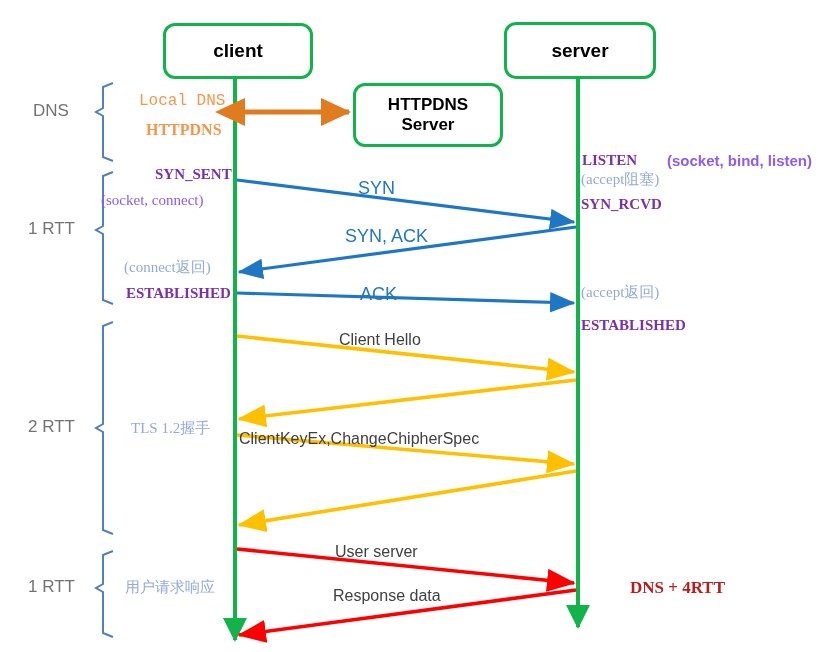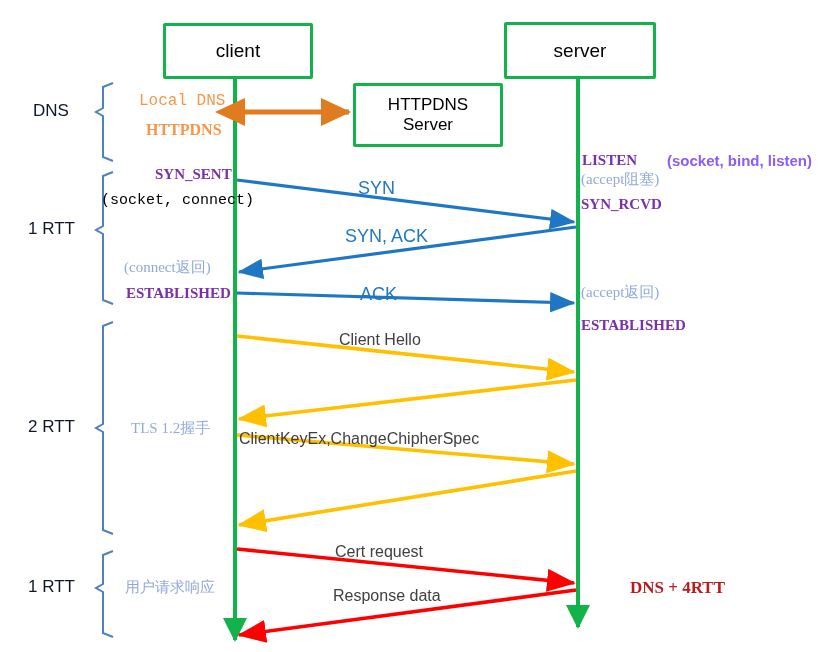--- a/index.html
+++ b/index.html
@@ -1,33 +1,33 @@
 <!DOCTYPE html>
 <html><head>
 <meta charset="utf-8">
 <style>
   html,body{margin:0;padding:0;background:#ffffff;}
   body{width:838px;height:652px;position:relative;overflow:hidden;
        font-family:"Liberation Sans",sans-serif;}
   #stage{position:absolute;left:0;top:0;width:838px;height:652px;}
   svg#canvas{position:absolute;left:0;top:0;width:838px;height:652px;}
 
-  .node-box{position:absolute;border:3px solid #12b34a;border-radius:2px;
+  .node-box{position:absolute;border:3px solid #12b34a;border-radius:12px;
             background:#ffffff;display:flex;align-items:center;justify-content:center;
-            text-align:center;font-weight:normal;color:#000000;line-height:1.15;}
+            text-align:center;font-weight:bold;color:#000000;line-height:1.15;}
   #client-box{left:163px;top:23px;width:144px;height:50px;font-size:19px;}
   #server-box{left:504px;top:22px;width:146px;height:51px;font-size:19px;}
   #httpdns-box{left:353px;top:83px;width:144px;height:58px;font-size:17px;}
 
   .lbl{position:absolute;white-space:nowrap;}
-  .rtt-label{font-size:17px;color:#0f172a;font-family:"Liberation Sans",sans-serif;}
+  .rtt-label{font-size:17px;color:#737373;font-family:"Liberation Sans",sans-serif;}
   .orange-mono{color:#F5974A;font-family:"Liberation Mono",monospace;font-size:16px;}
   .orange-serif{color:#F5974A;font-family:"Liberation Serif",serif;font-weight:bold;font-size:16px;}
   .purple-state{color:#7B2FA8;font-family:"Liberation Serif",serif;font-weight:bold;font-size:15px;}
-  .blue-note{color:#000000;font-family:Liberation Mono, monospace;font-size:15px;}
+  .blue-note{color:#8b5cf6;font-family:Liberation Serif, serif;font-size:15px;}
   .blue-note-zh{color:#93A9D8;font-family:"Liberation Serif",serif;font-size:15px;}
   .black-note{color:#8b5cf6;font-family:"Liberation Sans",sans-serif;font-weight:bold;font-size:15px;}
   .msg-blue{color:#1F77C4;font-family:"Liberation Sans",sans-serif;font-size:18px;}
   .msg-black{color:#404040;font-family:"Liberation Sans",sans-serif;font-size:16px;}
   .summary-red{color:#b91c1c;font-family:Liberation Serif, serif;font-weight:bold;font-size:17px;}
 </style>
 </head>
 <body>
 
 <div id="stage">
@@ -120,18 +120,18 @@
   <div class="lbl blue-note-zh" style="left:581px;top:283px;">(accept返回)</div>
   <div class="lbl purple-state" style="left:581px;top:317px;">ESTABLISHED</div>
 
   <div class="lbl msg-blue" style="left:358px;top:178px;">SYN</div>
   <div class="lbl msg-blue" style="left:345px;top:226px;">SYN, ACK</div>
   <div class="lbl msg-blue" style="left:360px;top:284px;text-align:center;">ACK</div>
 
   <div class="lbl msg-black" style="left:339px;top:331px;">Client Hello</div>
   <div class="lbl msg-black" style="left:239px;top:430px;">ClientKeyEx,ChangeChipherSpec</div>
 
-  <div class="lbl msg-black" style="left:335px;top:543px;">Cert request</div>
+  <div class="lbl msg-black" style="left:335px;top:543px;">User server</div>
   <div class="lbl msg-black" style="left:333px;top:587px;">Response data</div>
 
   <div class="lbl summary-red" style="left:630px;top:578px;">DNS + 4RTT</div>
 
 </div>
 
 </body></html>

